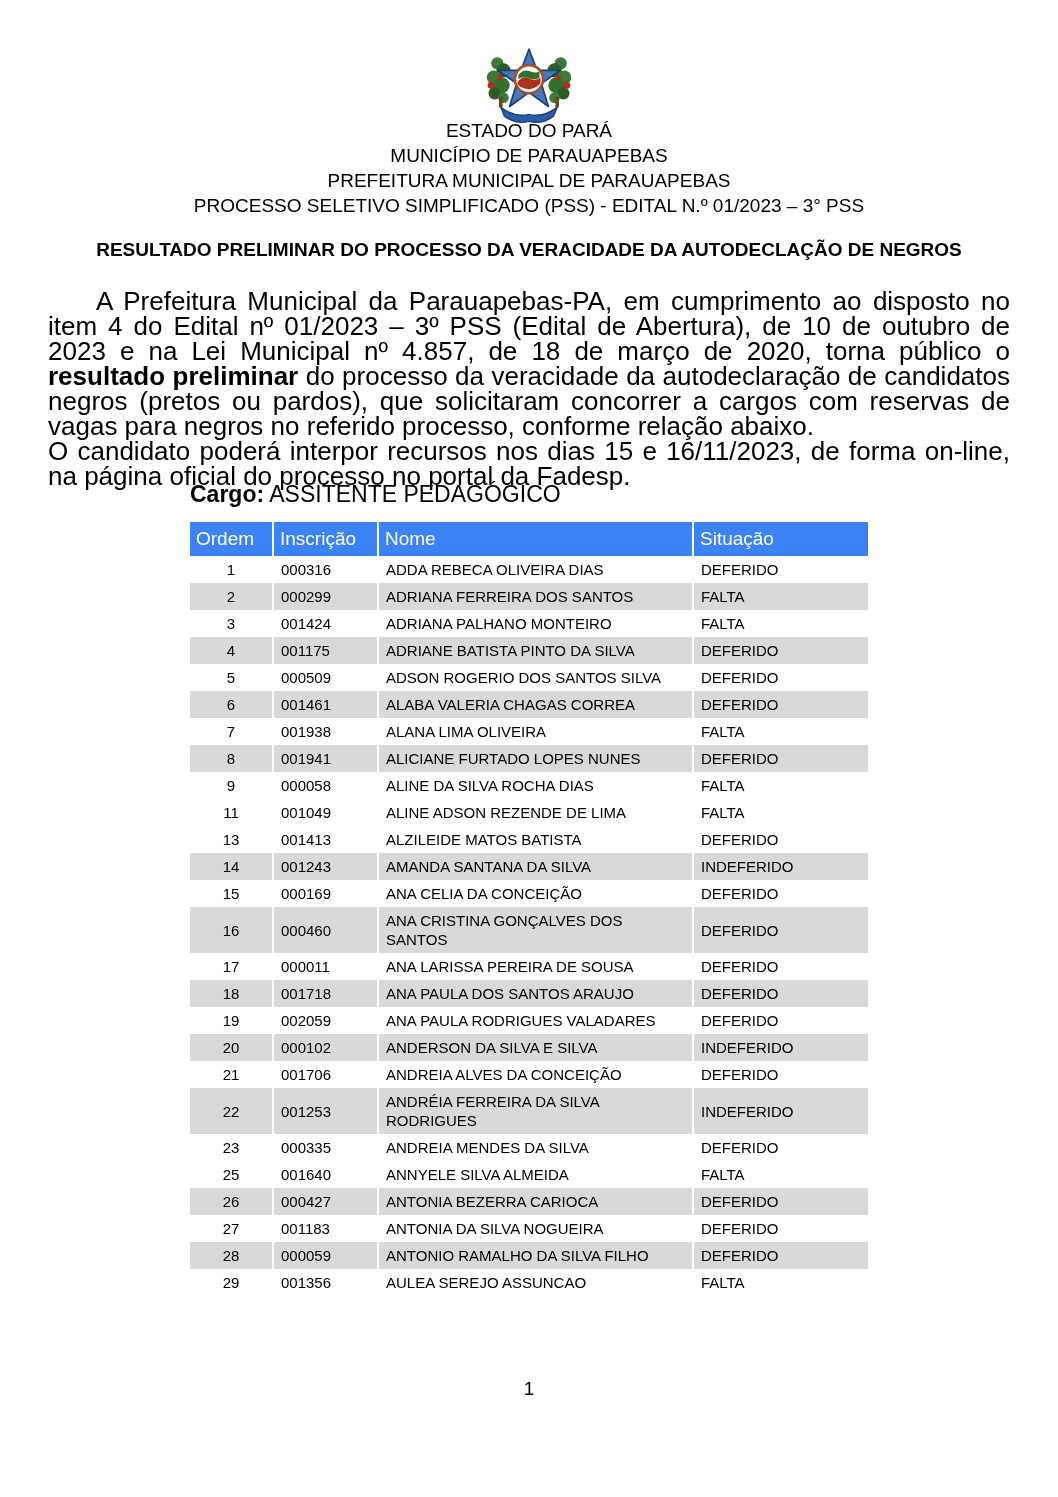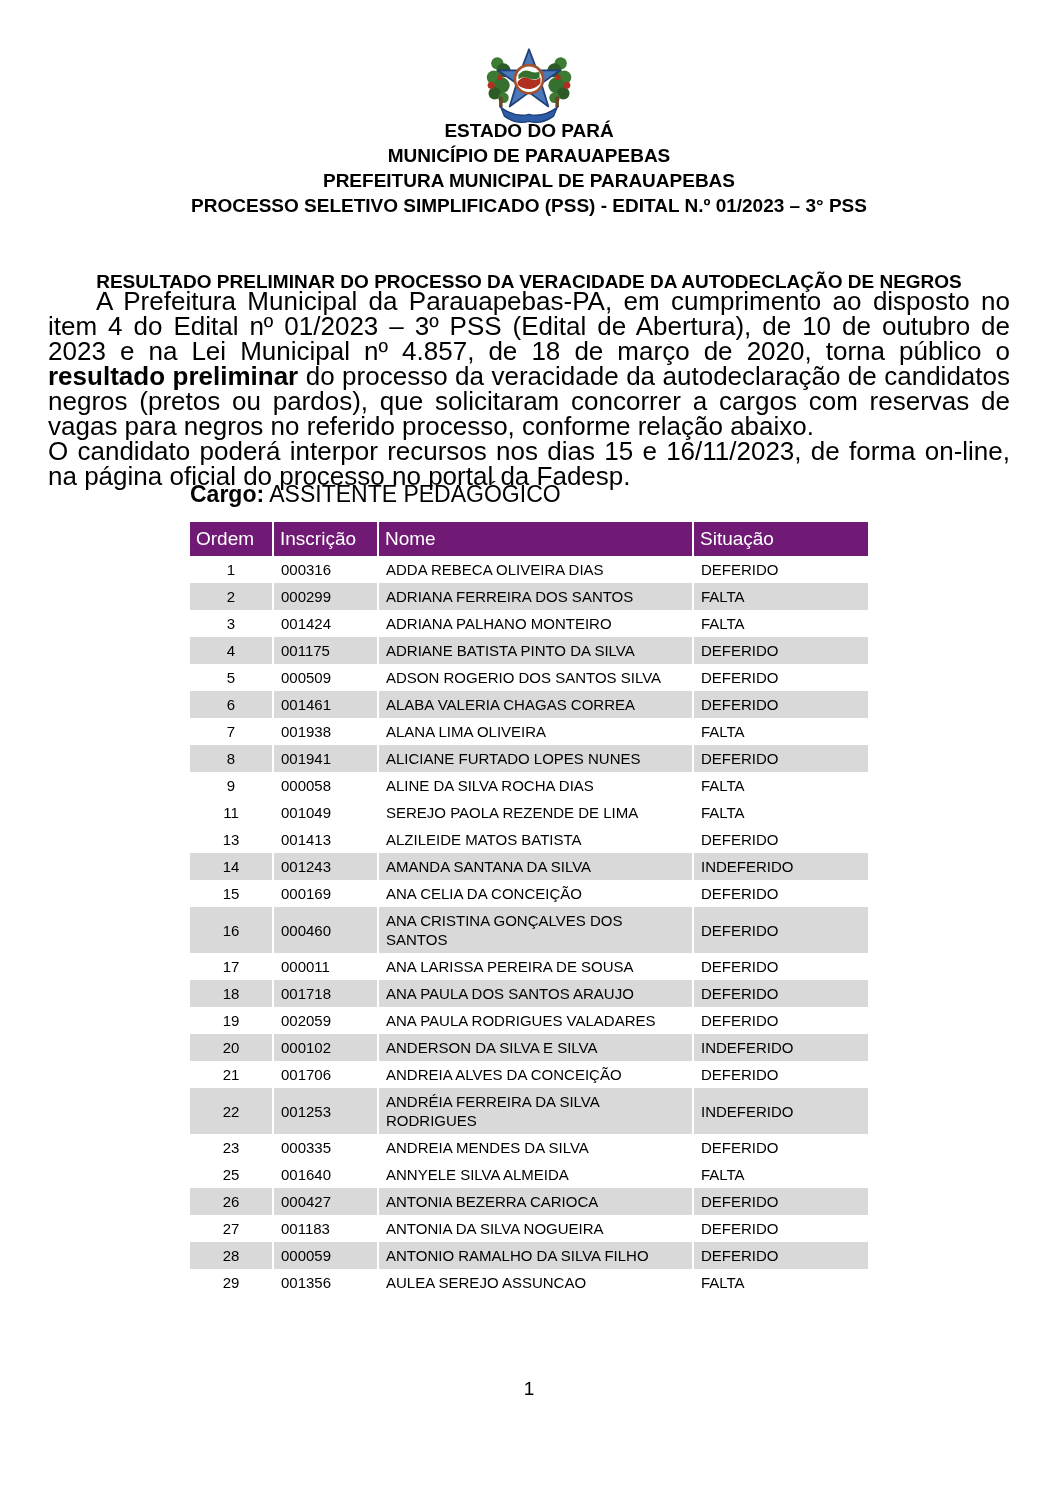--- a/index.html
+++ b/index.html
@@ -22,33 +22,32 @@
     height: 88px;
   }
 
   .org-header {
     position: absolute;
     top: 118px;
     left: 0;
     width: 100%;
     text-align: center;
     font-size: 19px;
-    font-weight: bold;
+    font-weight: normal;
     line-height: 25px;
   }
 
   .doc-title {
     position: absolute;
     top: 239px;
     left: 48px;
     width: 962px;
     text-align: center;
     font-size: 19px;
     font-weight: bold;
-    margin-top: 32px;
   }
 
   .body-text {
     position: absolute;
     top: 289px;
     left: 48px;
     width: 962px;
     font-size: 26px;
     line-height: 25px;
     text-align: justify;
@@ -70,21 +69,21 @@
     width: 678px;
     border-collapse: collapse;
     table-layout: fixed;
   }
   col.w-ordem { width: 83px; }
   col.w-insc  { width: 105px; }
   col.w-nome  { width: 315px; }
   col.w-sit   { width: 175px; }
 
   table.results thead th {
-    background: #701a75;
+    background: #3b82f6;
     color: #ffffff;
     font-weight: normal;
     font-size: 19px;
     text-align: left;
     height: 34px;
     padding: 2px 6px;
     vertical-align: middle;
   }
   table.results th + th,
   table.results td + td { border-left: 2px solid #ffffff; }
@@ -234,21 +233,21 @@
   </tr>
         <tr>
     <td class="c-ordem">9</td>
     <td class="c-insc">000058</td>
     <td class="c-nome">ALINE DA SILVA ROCHA DIAS</td>
     <td class="c-sit">FALTA</td>
   </tr>
         <tr>
     <td class="c-ordem">11</td>
     <td class="c-insc">001049</td>
-    <td class="c-nome">SEREJO PAOLA REZENDE DE LIMA</td>
+    <td class="c-nome">ALINE ADSON REZENDE DE LIMA</td>
     <td class="c-sit">FALTA</td>
   </tr>
         <tr>
     <td class="c-ordem">13</td>
     <td class="c-insc">001413</td>
     <td class="c-nome">ALZILEIDE MATOS BATISTA</td>
     <td class="c-sit">DEFERIDO</td>
   </tr>
         <tr class="alt">
     <td class="c-ordem">14</td>

